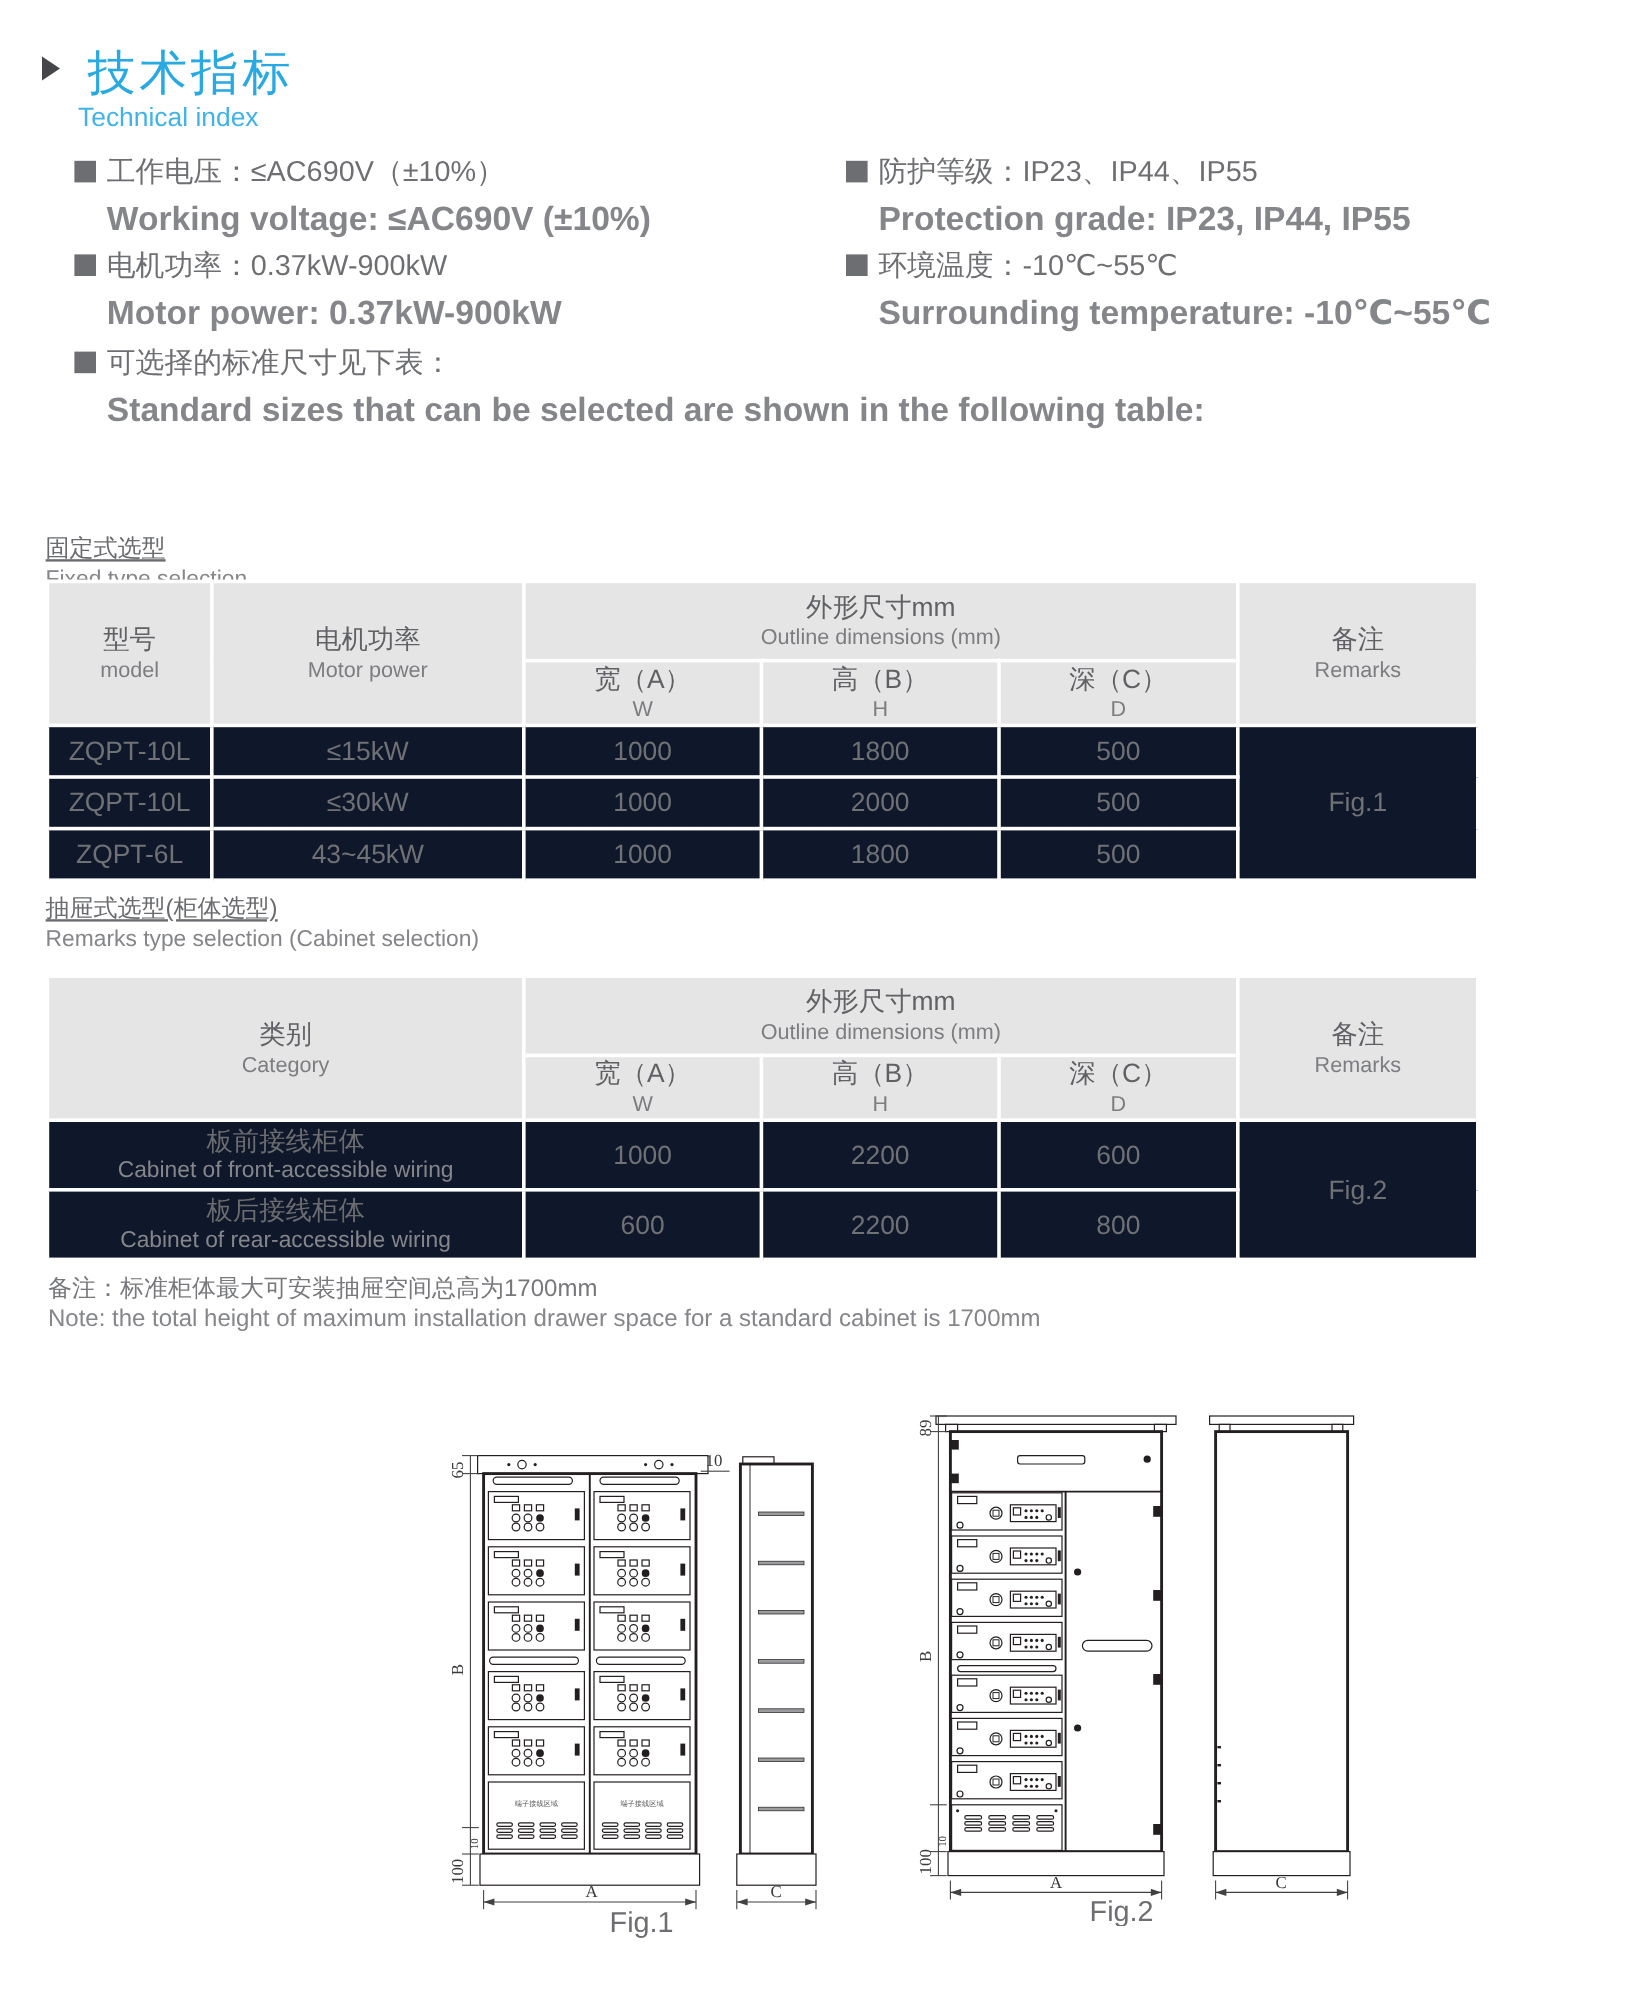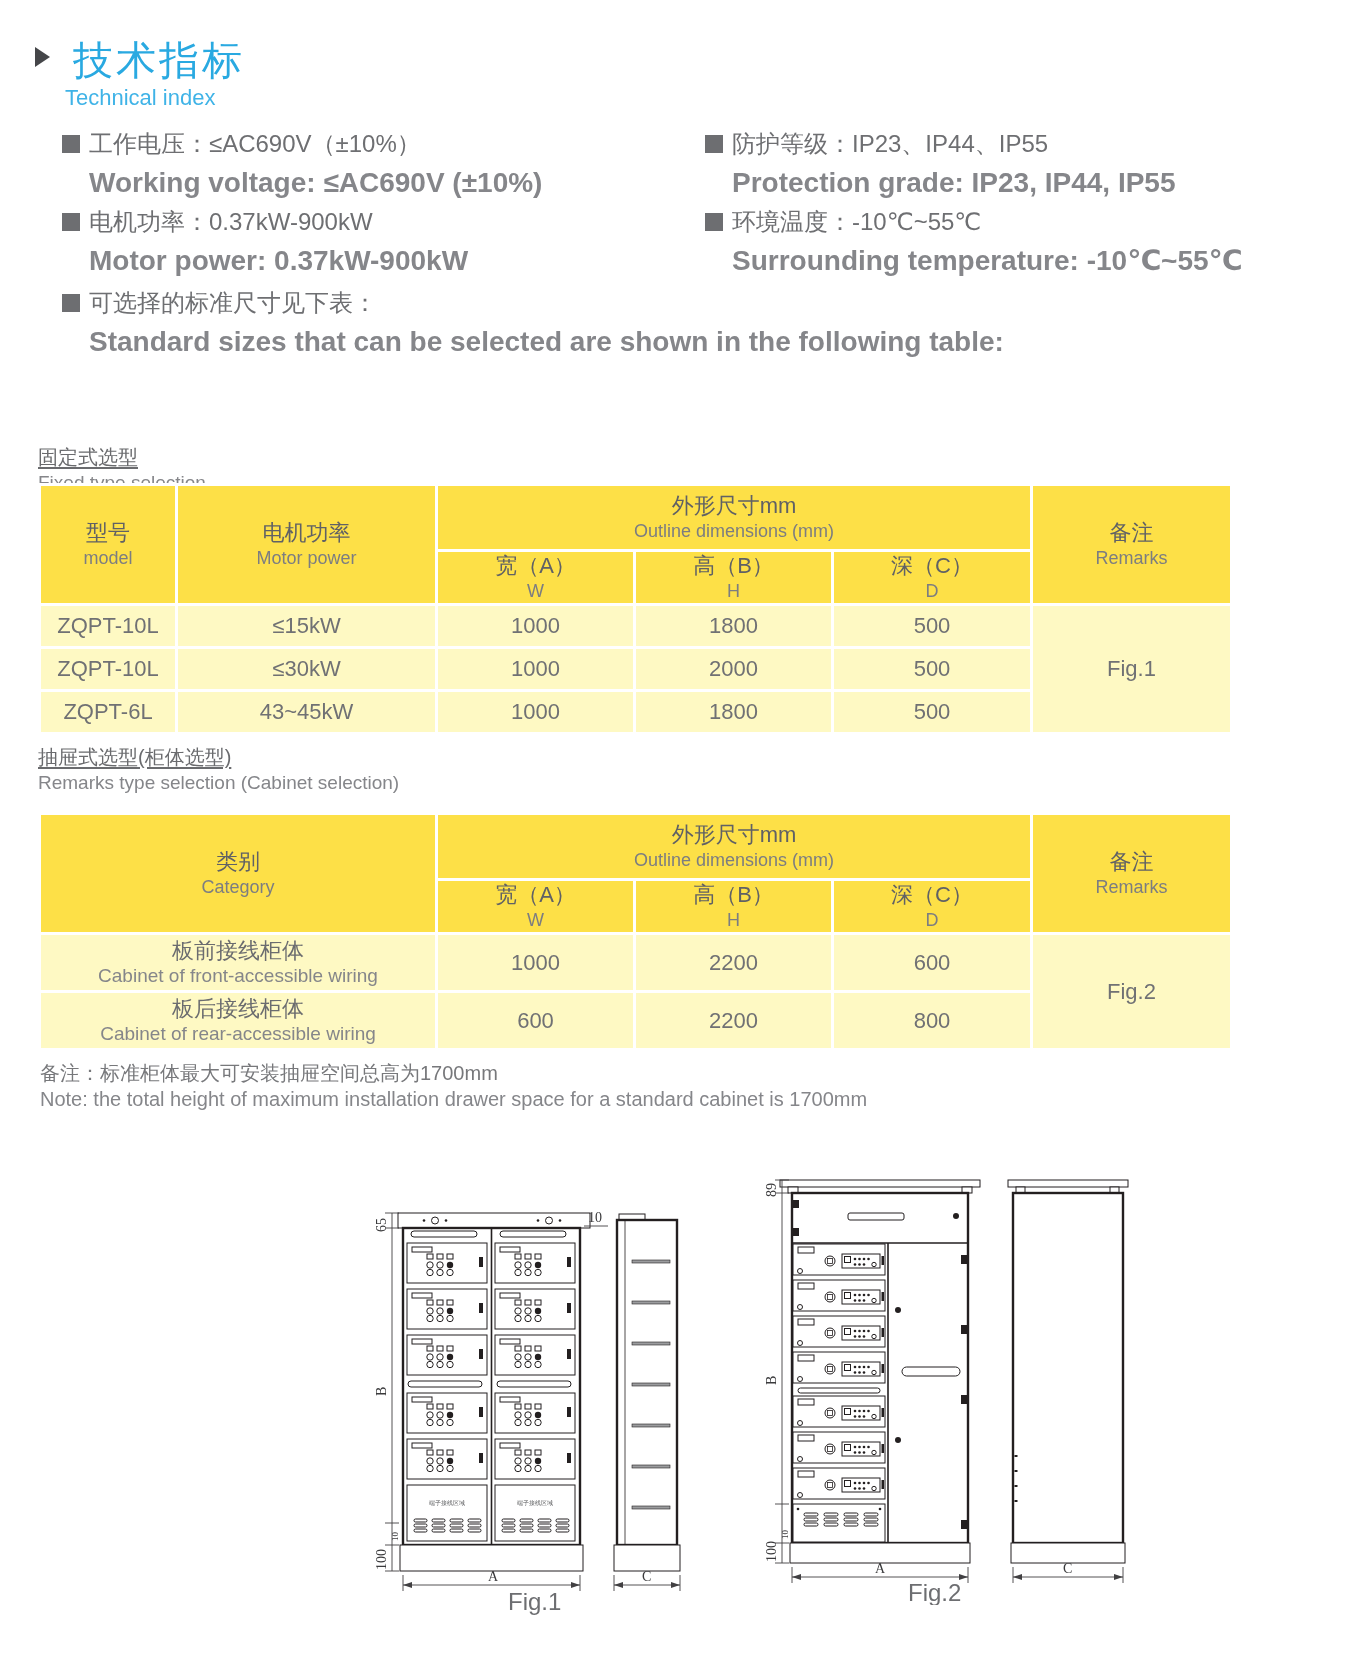--- a/index.html
+++ b/index.html
@@ -22,22 +22,22 @@
   .spec-item .en{font-size:28px;color:#85868a;line-height:37px;padding-left:27px;white-space:nowrap;font-weight:bold;}
   .bullet{display:inline-block;width:18px;height:18px;background:#6d6e71;margin-right:9px;vertical-align:-1px;}
   .spec-item.gap{margin-top:4px;}
   
   .sec-label{position:absolute;left:38px;}
   .sec-label .zh{font-size:20px;color:#6a6b6e;text-decoration:underline;text-underline-offset:3px;line-height:26px;}
   .sec-label .en{font-size:19px;color:#85868a;line-height:26px;}
   
   table.spec{border-collapse:collapse;table-layout:fixed;position:absolute;left:38px;}
   table.spec td{border:3px solid #ffffff;text-align:center;vertical-align:middle;padding:0;}
-  td.hd{background:#fde047;}
-  td.bd{background:#fef9c3;}
+  td.hd{background:#e5e5e5;}
+  td.bd{background:#0f172a;}
   .h-zh{font-size:22px;color:#606165;line-height:28px;}
   .h-en{font-size:18px;color:#7c7d81;line-height:23px;}
   .v{font-size:22px;color:#707174;}
   .cat-zh{font-size:22px;color:#6b6c6f;line-height:27px;}
   .cat-en{font-size:19px;color:#85868a;line-height:24px;}
   
   .note-zh{position:absolute;left:40px;top:1060px;font-size:20px;color:#77787b;}
   .note-en{position:absolute;left:40px;top:1088px;font-size:20px;color:#85868a;}
   
   svg text{font-family:"Liberation Serif","DejaVu Serif",serif;}

